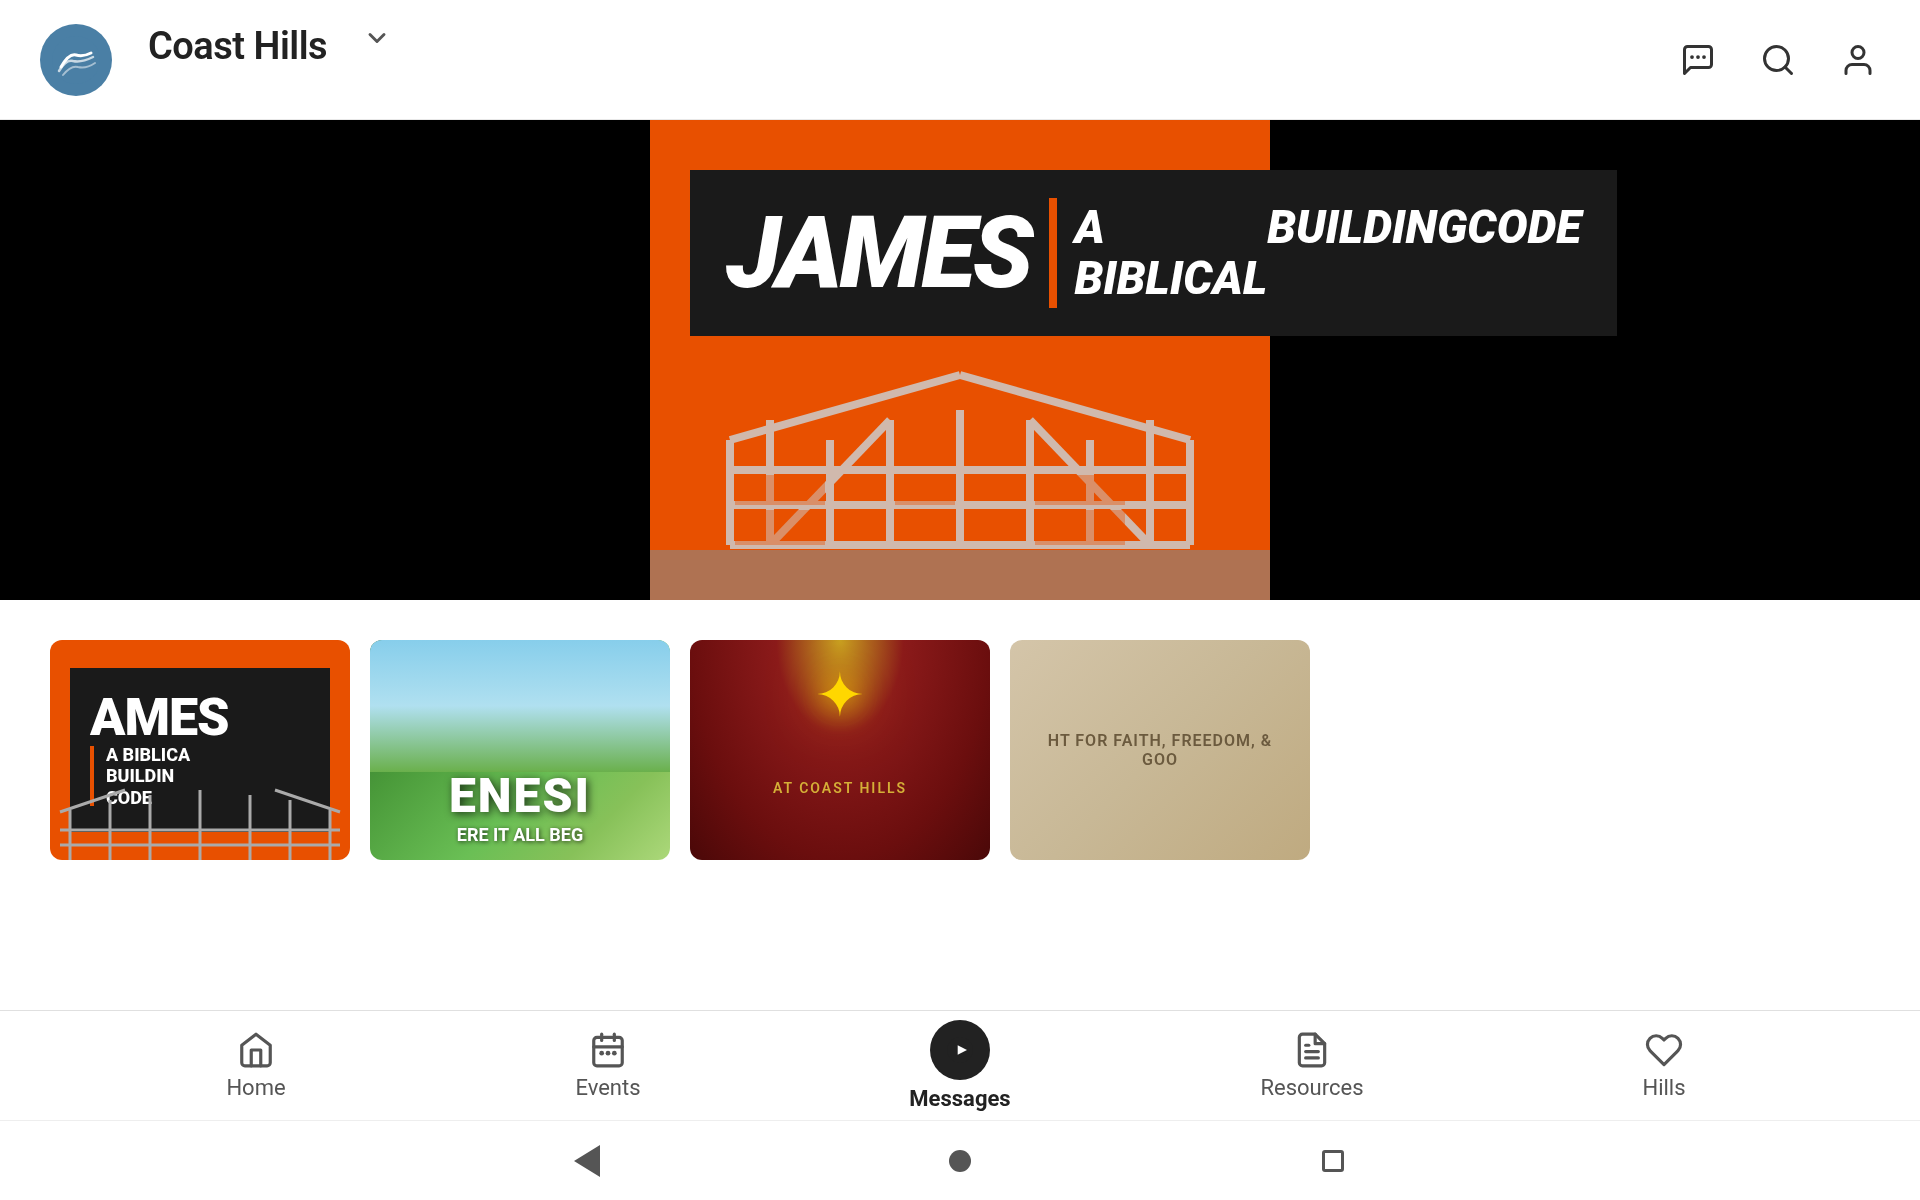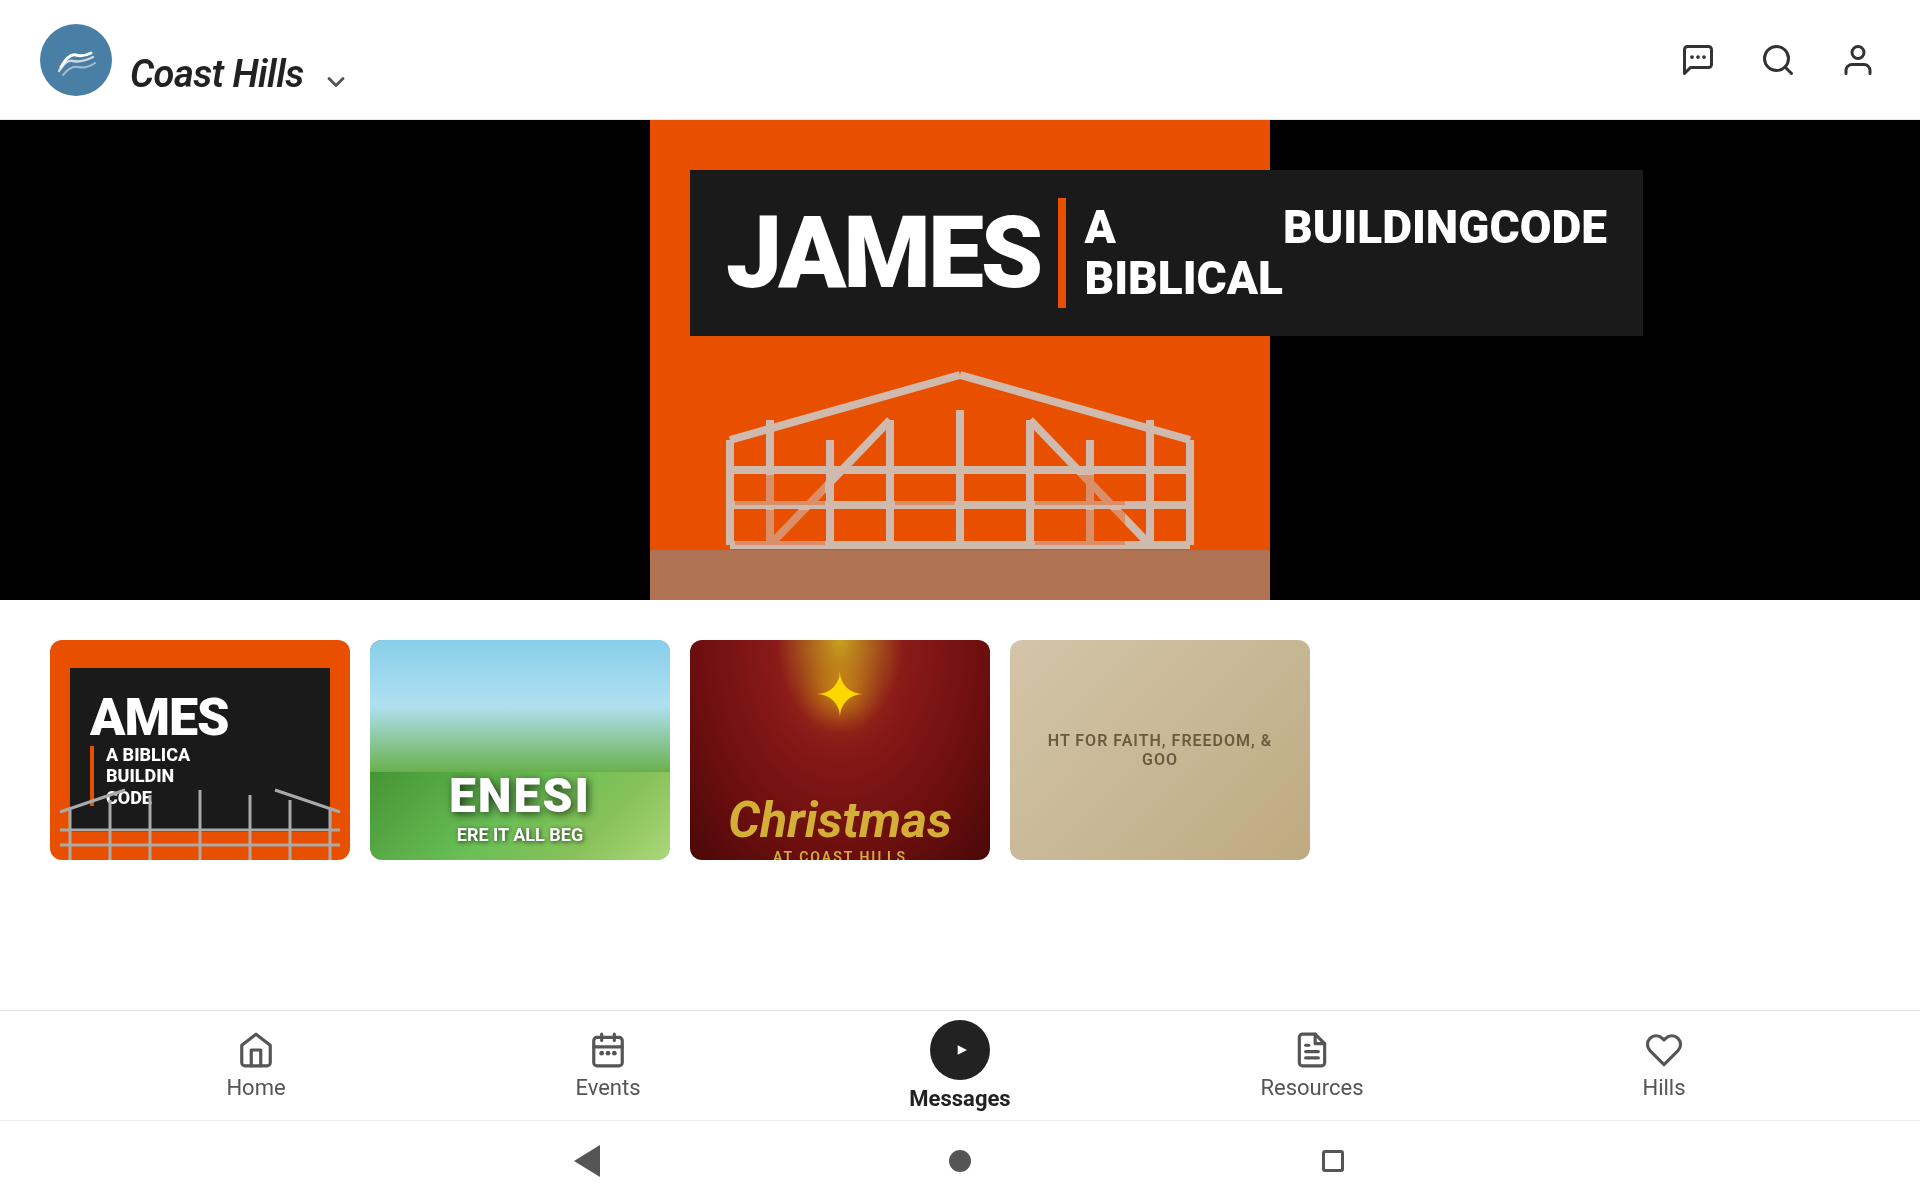--- a/index.html
+++ b/index.html
@@ -19,23 +19,22 @@
       justify-content: space-between;
       padding: 0 40px;
       height: 120px;
       background: #fff;
       border-bottom: 1px solid #e8e8e8;
       position: relative;
       z-index: 10;
     }
     .header-left {
       display: flex;
-      align-items: flex-end;
-      gap: 18px;
-      font-style: italic;
+      align-items: flex-start;
+      gap: 36px;
     }
     .logo-circle {
       width: 72px;
       height: 72px;
       border-radius: 50%;
       background: #4a7fa5;
       display: flex;
       align-items: center;
       justify-content: center;
       overflow: hidden;
@@ -412,21 +411,21 @@
       </g>
 
       <rect x="85" y="155" width="90" height="30" fill="#e85000" opacity="0.4"></rect>
       <rect x="245" y="155" width="60" height="30" fill="#e85000" opacity="0.4"></rect>
       <rect x="385" y="155" width="90" height="30" fill="#e85000" opacity="0.4"></rect>
       <rect x="85" y="190" width="90" height="35" fill="#e85000" opacity="0.4"></rect>
       <rect x="385" y="190" width="90" height="35" fill="#e85000" opacity="0.4"></rect>
     </svg>
 
     <div class="hero-dark-box" style="z-index: 3;">
-      <div style="display: flex; align-items: center; gap: 0;">
+      <div style="display: flex; align-items: center; gap: 0; font-style: italic;">
         <span style="font-size: 100px; font-weight: 900; color: #fff; letter-spacing: -3px; line-height: 1;">JAMES</span>
         <div style="width: 8px; background: #e85000; height: 110px; margin: 0 18px; flex-shrink: 0;"></div>
         <div style="display: flex; flex-direction: row;">
           <span style="font-size: 46px; font-weight: 900; color: #fff; line-height: 1.1; text-transform: uppercase;">A BIBLICAL</span>
           <span style="font-size: 46px; font-weight: 900; color: #fff; line-height: 1.1; text-transform: uppercase;">BUILDING</span>
           <span style="font-size: 46px; font-weight: 900; color: #fff; line-height: 1.1; text-transform: uppercase;">CODE</span>
         </div>
       </div>
     </div>
   </div>
@@ -469,21 +468,20 @@
     <div class="series-card card-genesis">
       <div class="card-genesis-text">
         <div class="card-genesis-title">ENESI</div>
         <div class="card-genesis-sub">ERE IT ALL BEG</div>
       </div>
     </div>
 
     <div class="series-card card-christmas">
       <div class="card-christmas-star">✦</div>
       <div style="margin-top: 75px; text-align: center; z-index: 1; position: relative;">
-        <div class="card-christmas-title">Christmas</div>
         <div class="card-christmas-sub">AT COAST HILLS</div>
       </div>
     </div>
 
     <div class="series-card card-galatians">
       <div class="card-galatians-text">
         <div class="card-galatians-sub">HT FOR FAITH, FREEDOM, &amp; GOO</div>
       </div>
     </div>
 

